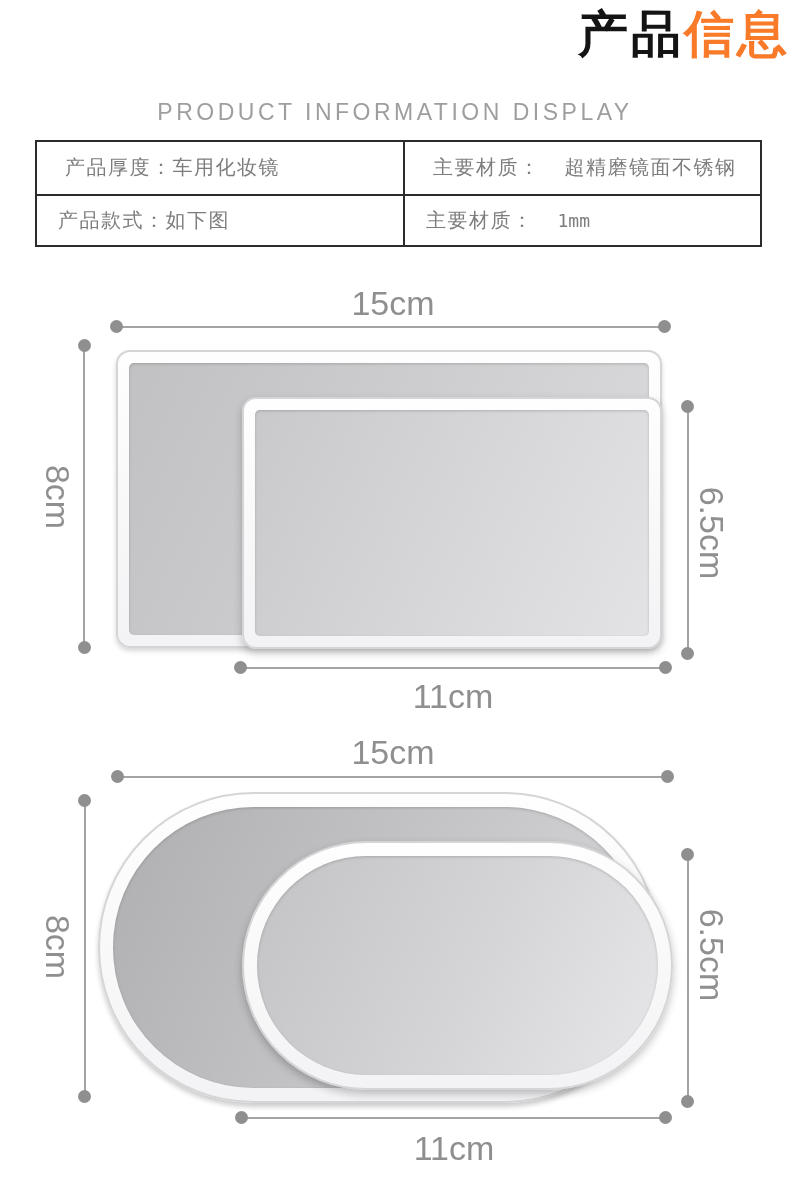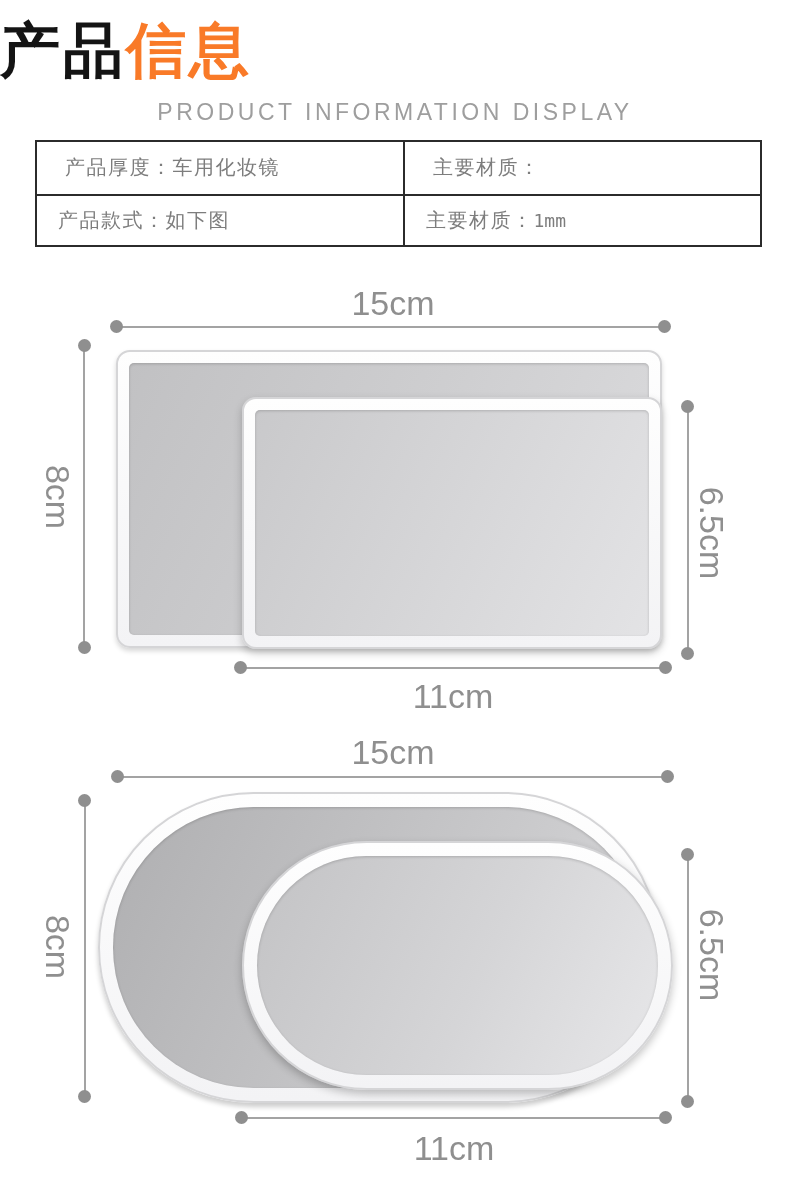--- a/index.html
+++ b/index.html
@@ -4,41 +4,41 @@
 <style>
   * { margin:0; padding:0; box-sizing:border-box; }
   html,body { background:#ffffff; }
   .page {
     position:relative; width:790px; height:1183px; background:#ffffff;
     font-family:"Liberation Sans", sans-serif; overflow:hidden; margin:0 auto;
   }
 
   
   .title {
-    position:absolute; top:15px; left:0; width:100%;
-    text-align:left; font-size:60px; font-weight:bold;
+    position:absolute; top:4px; left:0; width:100%;
+    text-align:right; font-size:50px; font-weight:bold;
     letter-spacing:3px; color:#141414; line-height:1.2;
   }
   .title .accent { color:#F97A28; }
   .subtitle {
     position:absolute; top:99px; left:0; width:100%;
     text-align:center; font-size:23px; letter-spacing:3.5px; color:#9E9E9E;
   }
 
   
   .spec-table {
     position:absolute; left:35px; top:140px; width:727px; height:107px;
     border:2px solid #2B2B2B;
     display:grid; grid-template-columns:366px 1fr; grid-template-rows:1fr 1fr;
   }
   .cell {
     display:flex; align-items:center; padding-left:28px;
     font-size:20px; color:#7D7D7D; letter-spacing:1.5px; white-space:nowrap;
   }
-  .cell.col2 { border-left:2px solid #2B2B2B; }
+  .cell.col2 { border-left:2px solid #2B2B2B;gap:24px; }
   .cell.row2 { border-top:2px solid #2B2B2B;padding-left:21px; }
   .num-val { font-family:"DejaVu Sans Mono", monospace; font-size:18px; letter-spacing:0; }
 
   
   .dim-h { position:absolute; height:2px; background:#A3A3A3; }
   .dim-v { position:absolute; width:2px; background:#A3A3A3; }
   .dot { position:absolute; width:13px; height:13px; border-radius:50%; background:#8F8F8F; }
   .dim-label {
     position:absolute; color:#8F8F8F; font-size:34px; text-align:center;
     width:200px; line-height:40px; height:40px;
@@ -71,20 +71,21 @@
   <div class="title"><span>产品</span><span class="accent">信息</span></div>
   <div class="subtitle">PRODUCT INFORMATION DISPLAY</div>
 
   <div class="spec-table">
     <div class="cell col1 row1">
       <span>产品厚度：</span>
         <span>车用化妆镜</span>
     </div>
     <div class="cell col2 row1">
       <span>主要材质：</span>
+        <span>超精磨镜面不锈钢</span>
     </div>
     <div class="cell col1 row2">
       <span>产品款式：</span>
         <span>如下图</span>
     </div>
     <div class="cell col2 row2">
       <span>主要材质：</span>
         <span class="num-val">1mm</span>
     </div>
   </div>

